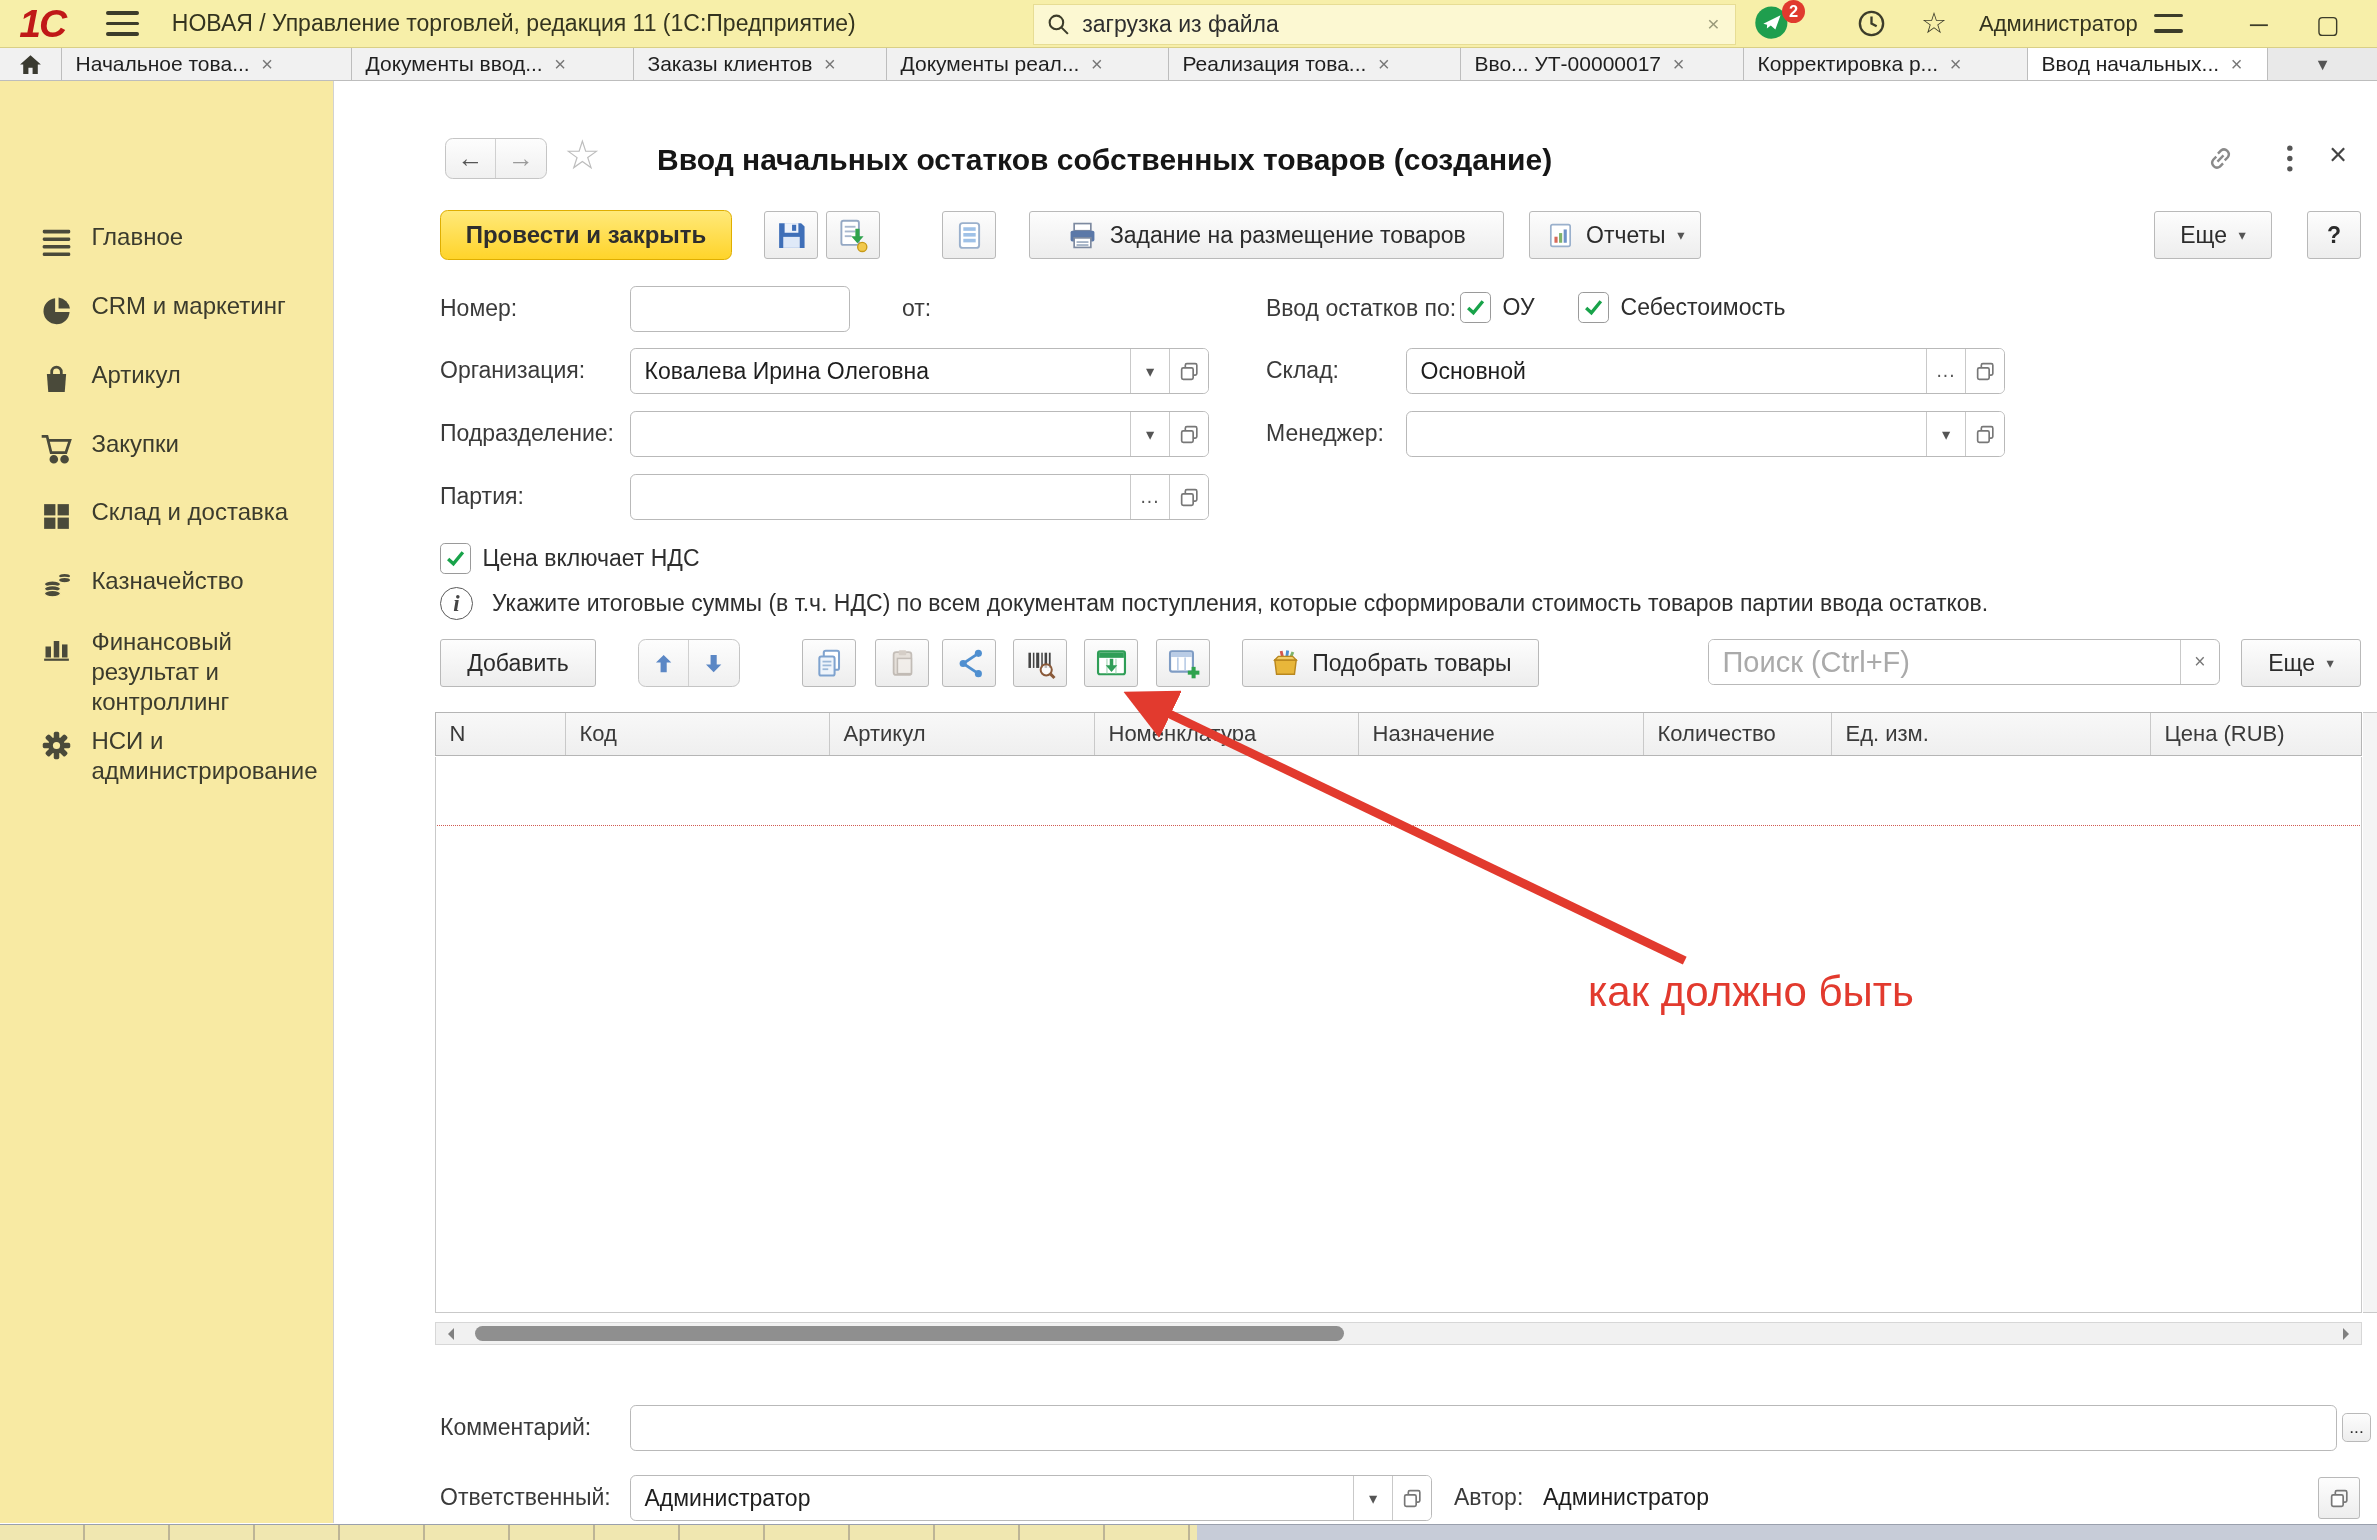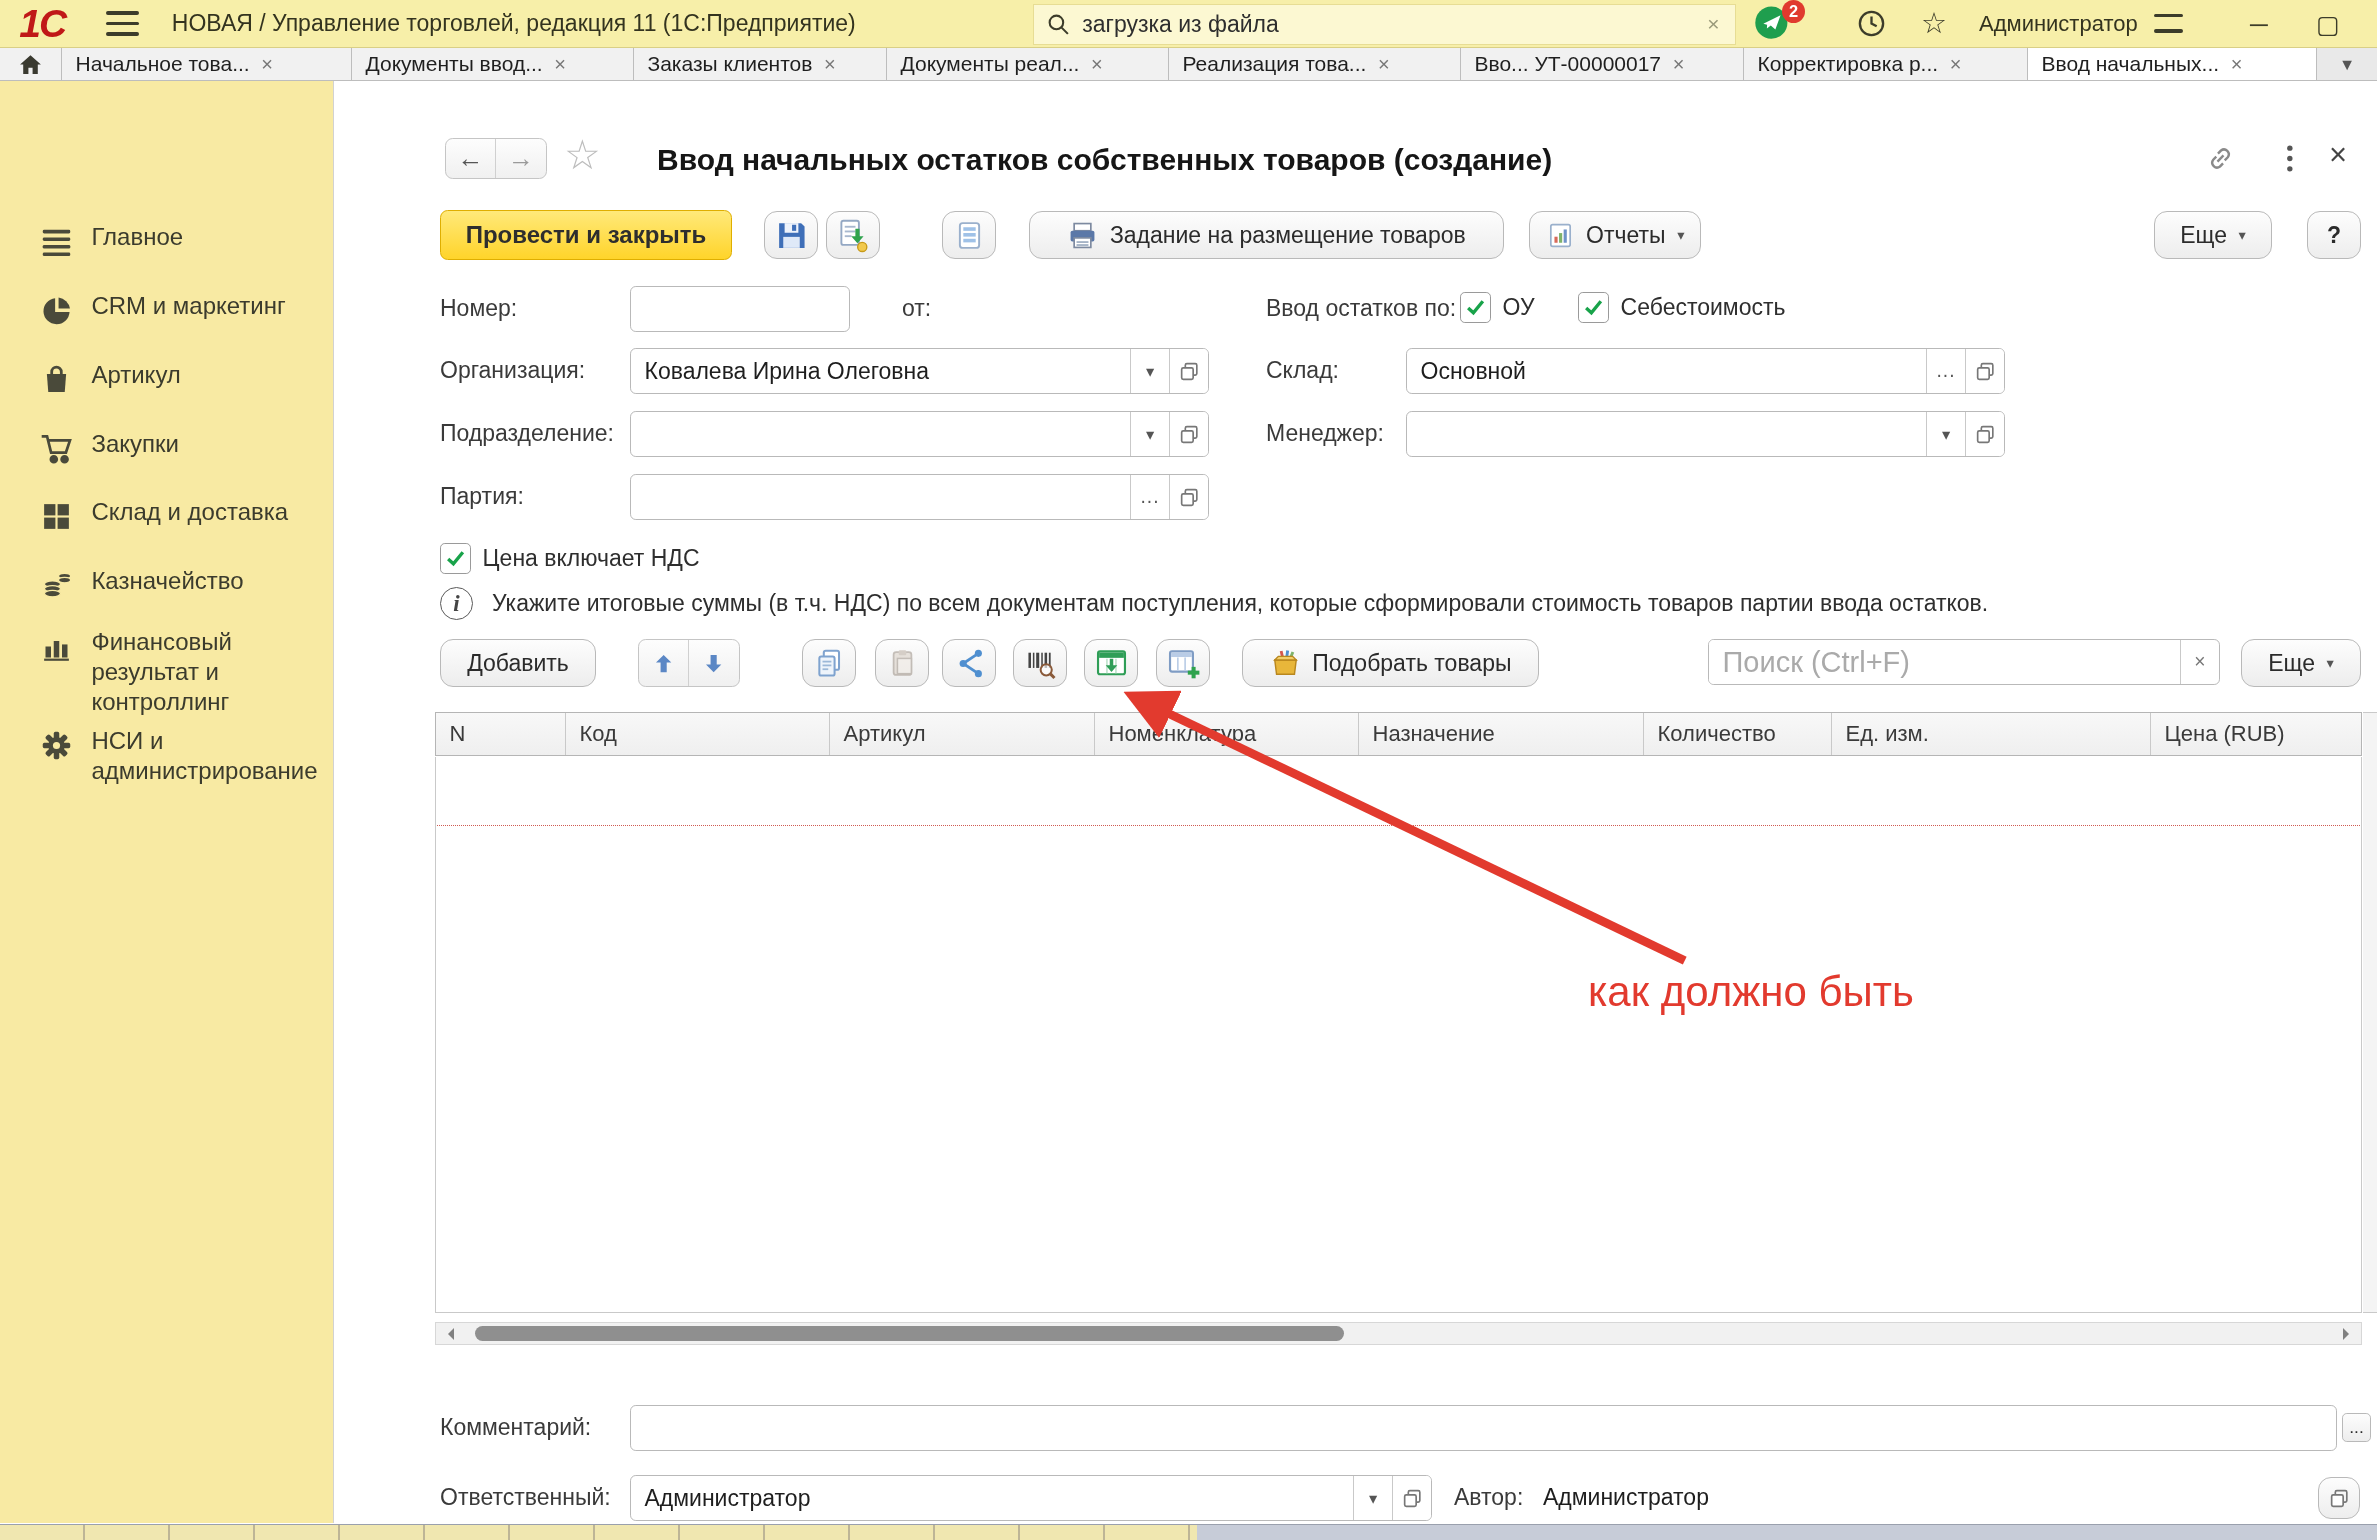--- a/index.html
+++ b/index.html
@@ -33,21 +33,21 @@
   
   .sidebar { position:absolute; left:0; top:81px; width:333px; height:1442px; background:#f8eaa3; }
   .side-item { position:absolute; left:0; width:333px; display:flex; align-items:flex-start; cursor:pointer; }
   .side-item .sic { width:39px; height:39px; margin-left:37px; display:flex; align-items:center; justify-content:center; flex:none; }
   .side-item .slb { margin-left:15.4px; font-size:24px; color:#3b3b2d; line-height:30px; width:236px; }
 
   
   .main { position:absolute; left:333px; top:81px; width:2044px; height:1442px; background:#fff; border-left:1px solid #d2d2d2; }
   .abs { position:absolute; }
   .lbl { font-size:23px; color:#3a3a3a; line-height:46px; white-space:nowrap; }
-  .btn { display:flex; align-items:center; justify-content:center; background:linear-gradient(#fdfdfd,#ededed); border:1px solid #b9b9b9; border-radius:13px; font-size:23px; color:#2b2b2b; cursor:pointer; white-space:nowrap; }
+  .btn { display:flex; align-items:center; justify-content:center; background:linear-gradient(#fdfdfd,#ededed); border:1px solid #b9b9b9; border-radius:3px; font-size:23px; color:#2b2b2b; cursor:pointer; white-space:nowrap; }
   .btn .dd { font-size:14.5px; color:#555; margin-left:11.6px; }
   .btn .bic { margin-right:11.6px; display:flex; }
   .icbtn { width:54px; height:48px; }
   .navgrp { display:flex; border:1px solid #c5c5c5; border-radius:7.7px; overflow:hidden; background:linear-gradient(#fdfdfd,#f0f0f0); }
   .navgrp .nbtn { width:50px; height:39px; display:flex; align-items:center; justify-content:center; font-size:26px; cursor:pointer; }
   .navgrp .nbtn:first-child { border-right:1px solid #d0d0d0; }
   .doc-title { font-size:30px; font-weight:bold; color:#161616; white-space:nowrap; }
   .hico { color:#8a8a8a; cursor:pointer; display:flex; align-items:center; justify-content:center; width:42px; height:39px; }
   .ybtn { background:linear-gradient(#ffe97a,#ffd42a); border:1.9px solid #dfae00; border-radius:7.7px; font-weight:bold; font-size:24px; display:flex; align-items:center; justify-content:center; cursor:pointer; }
 
@@ -171,21 +171,21 @@
       <span class="tx">×</span>
     </div>
   <div class="tab" style="width:283px;">
       <span>Вво... УТ-00000017</span>
       <span class="tx">×</span>
     </div>
   <div class="tab" style="width:284px;">
       <span>Корректировка р...</span>
       <span class="tx">×</span>
     </div>
-  <div class="tab active" style="width:289px;">
+  <div class="tab active" style="width:240px;">
       <span>Ввод начальных...</span>
       <span class="tx">×</span>
     </div>
   <div class="tabdrop">▼</div>
 </div>
 
 <div class="sidebar">
   <div class="side-item" style="top:141px;">
     <span class="sic">
         <svg width="33" height="33" viewBox="0 0 24 24" fill="#4a4a3a">

